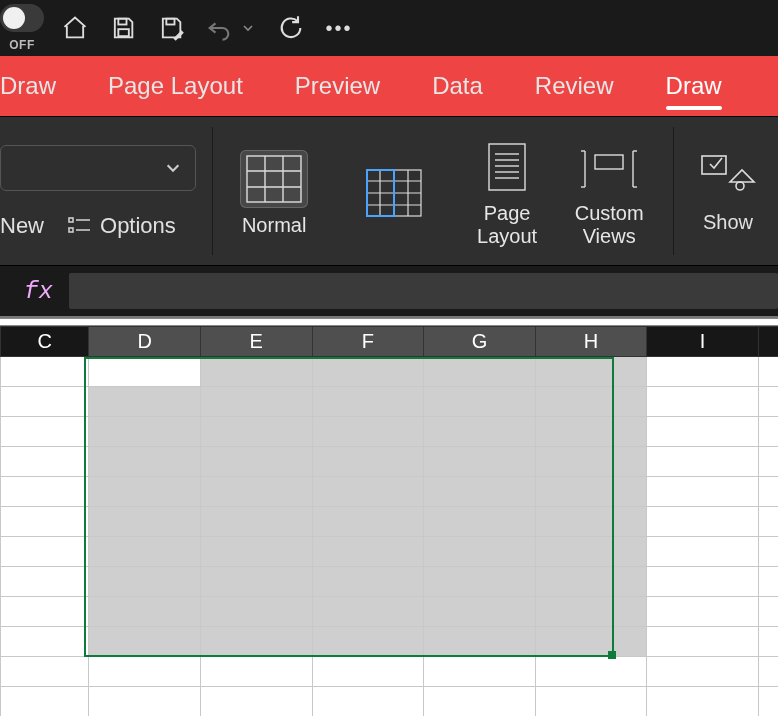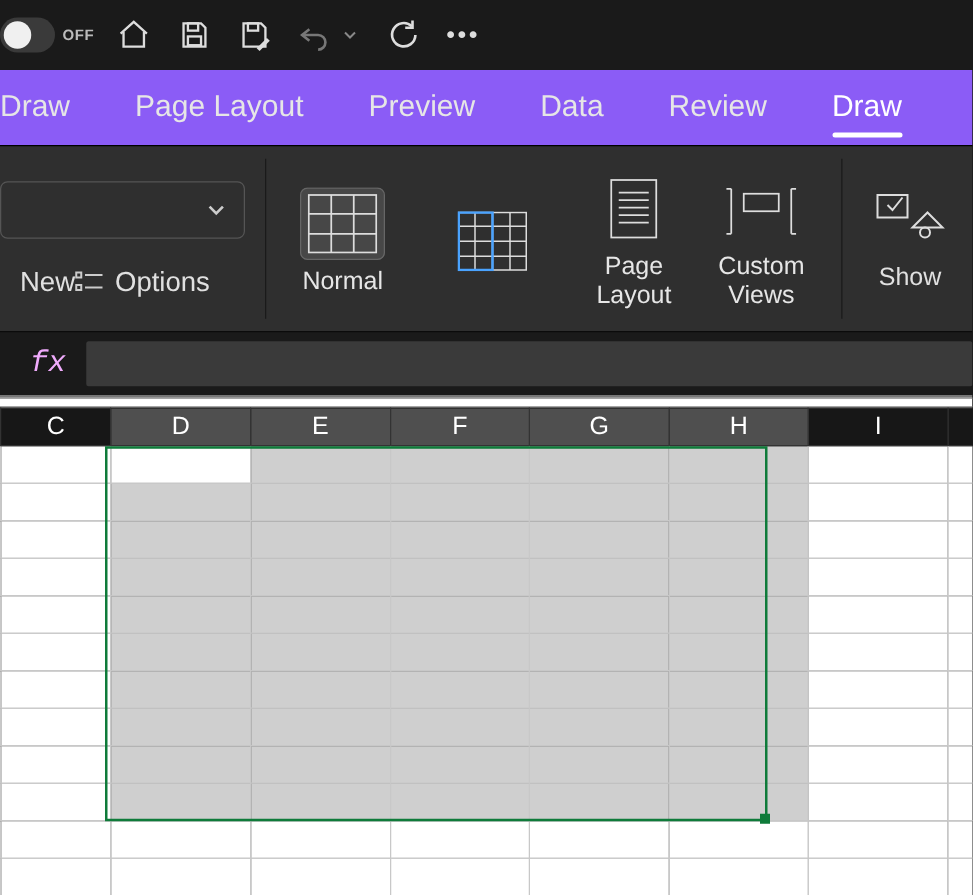--- a/index.html
+++ b/index.html
@@ -20,20 +20,21 @@
     display: flex;
     align-items: center;
     padding-left: 0;
     gap: 14px;
   }
   .toggle-wrap {
     display: flex;
     align-items: center;
     gap: 6px;
     background: #1a1a1a;
+    flex-direction: column;
   }
   .toggle-track {
     width: 44px; height: 28px;
     background: #3a3a3a;
     border-radius: 14px;
     position: relative;
   }
   .toggle-knob {
     position: absolute; left: 3px; top: 3px;
     width: 22px; height: 22px;
@@ -64,21 +65,21 @@
     color: #ddd;
   }
 
   
   .ribbon-tabs {
     height: 60px;
     display: flex;
     align-items: center;
     gap: 52px;
     padding-left: 0;
-    background: #8b5cf6;
+    background: #ef4444;
     font-size: 24px;
     color: #e6e6e6;
   }
   .ribbon-tab { position: relative; cursor: default; white-space: nowrap; }
   .ribbon-tab.active { color: #fff; font-weight: 500; }
   .ribbon-tab.active::after {
     content: "";
     position: absolute;
     left: 0; right: 0;
     bottom: -10px;
@@ -119,24 +120,24 @@
     background: #2f2f2f;
     display: flex;
     align-items: center;
     justify-content: flex-end;
     padding: 0 14px;
     margin-bottom: 14px;
   }
   .dd-caret { color: #ccc; }
   .left-row {
     display: flex;
+    gap: 24px;
     font-size: 22px;
     color: #e0e0e0;
     align-items: center;
-    padding-left: 16px;
   }
   .left-row .item { display: flex; align-items: center; gap: 8px; }
   .checklist-icon { display: inline-flex; }
 
   
   .views-group {
     flex-direction: row;
     align-items: center;
     gap: 18px;
     padding: 10px 16px 6px 10px;

